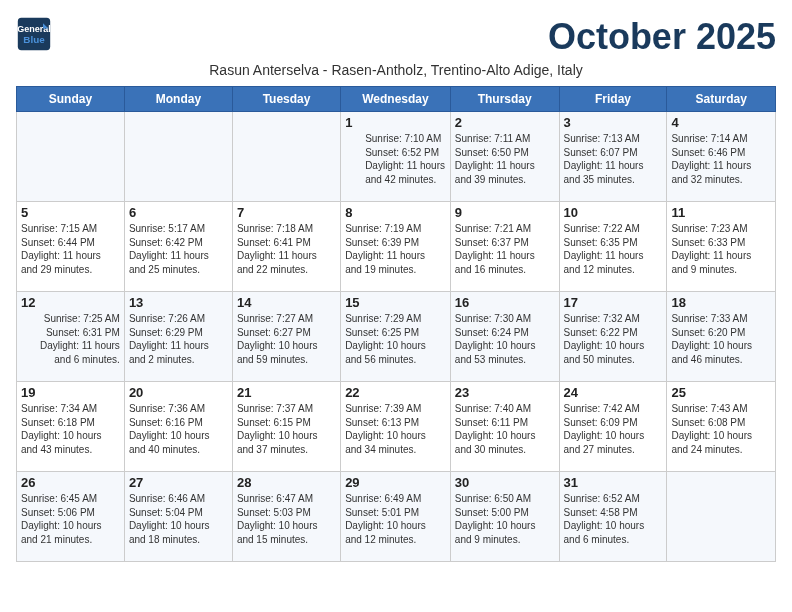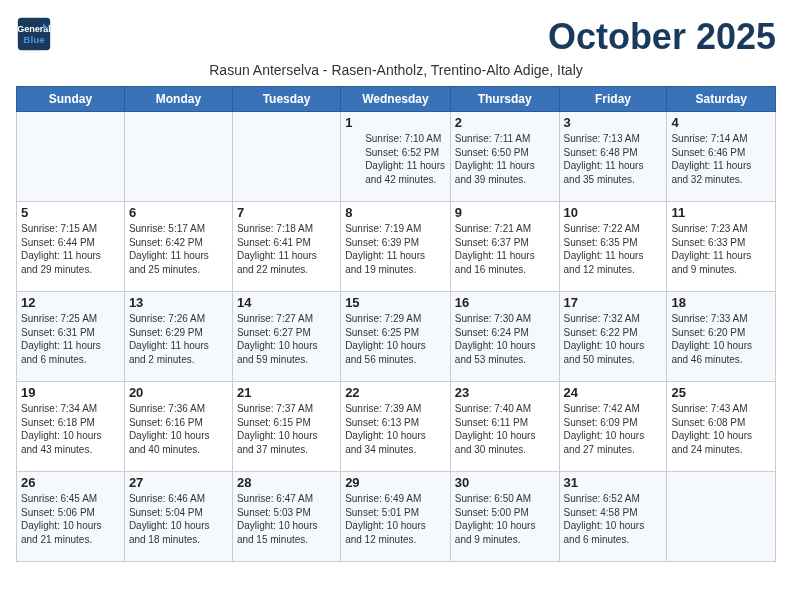--- a/index.html
+++ b/index.html
@@ -118,21 +118,21 @@
         <td>
           <div class="date-num">2</div>
           <div class="cell-info" style="white-space: pre-line;">Sunrise: 7:11 AM
 Sunset: 6:50 PM
 Daylight: 11 hours
 and 39 minutes.</div>
         </td>
         <td>
           <div class="date-num">3</div>
           <div class="cell-info" style="white-space: pre-line;">Sunrise: 7:13 AM
-Sunset: 6:48 PM
+Sunset: 6:07 PM
 Daylight: 11 hours
 and 35 minutes.</div>
         </td>
         <td>
           <div class="date-num">4</div>
           <div class="cell-info" style="white-space: pre-line;">Sunrise: 7:14 AM
 Sunset: 6:46 PM
 Daylight: 11 hours
 and 32 minutes.</div>
         </td>
@@ -184,21 +184,21 @@
           <div class="date-num">11</div>
           <div class="cell-info" style="white-space: pre-line;">Sunrise: 7:23 AM
 Sunset: 6:33 PM
 Daylight: 11 hours
 and 9 minutes.</div>
         </td>
       </tr>
       <tr>
         <td>
           <div class="date-num">12</div>
-          <div class="cell-info" style="white-space: pre-line;">Sunrise: 7:25 AM
+          <div class="cell-info" style="white-space: pre-line; text-align: right;">Sunrise: 7:25 AM
 Sunset: 6:31 PM
 Daylight: 11 hours
 and 6 minutes.</div>
         </td>
         <td>
           <div class="date-num">13</div>
           <div class="cell-info" style="white-space: pre-line;">Sunrise: 7:26 AM
 Sunset: 6:29 PM
 Daylight: 11 hours
 and 2 minutes.</div>

